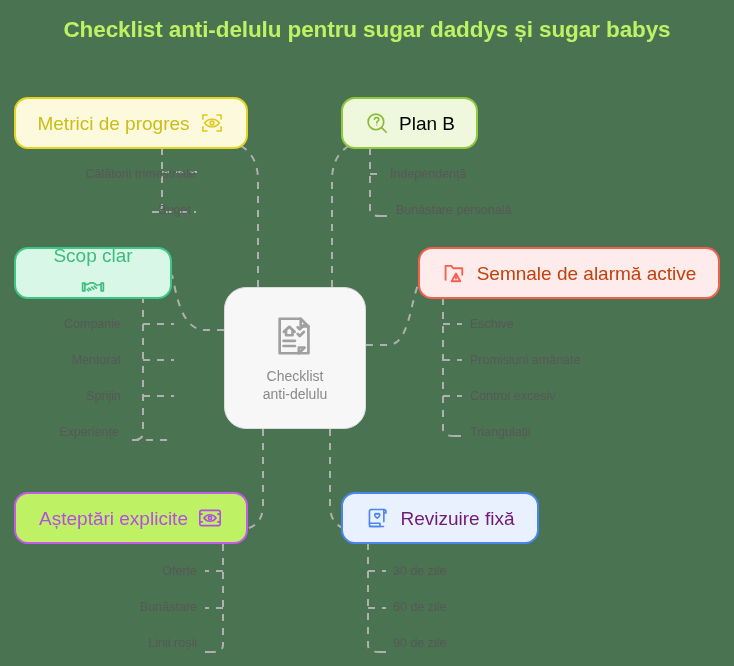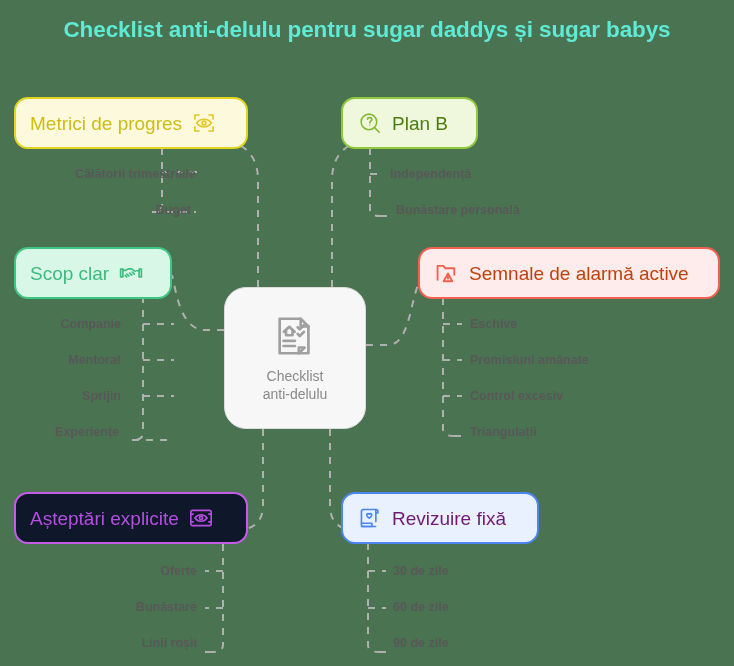--- a/index.html
+++ b/index.html
@@ -22,28 +22,29 @@
     pointer-events: none;
   }
   #title {
     position: absolute;
     left: 0;
     top: 17px;
     width: 734px;
     text-align: center;
     font-size: 22.5px;
     font-weight: bold;
-    color: #5eead4;
+    color: #bef264;
     letter-spacing: -0.1px;
   }
   .node {
     position: absolute;
     box-sizing: border-box;
     display: flex;
     align-items: center;
+    justify-content: center;
     gap: 9px;
     border-radius: 14px;
     border-width: 2.5px;
     border-style: solid;
     font-size: 19px;
     white-space: nowrap;
     padding: 0 14px;
   }
   .node .lbl { line-height: 1; }
   .node .ico {
@@ -73,21 +74,21 @@
   #center-node .ctext {
     font-size: 14px;
     color: #8a8a8a;
     line-height: 1.25;
     text-align: center;
   }
 
   .subitem {
     position: absolute;
     font-size: 12.5px;
-    font-weight: bold;
+    font-weight: normal;
     color: #585858;
     white-space: nowrap;
     line-height: 1;
   }
   .sub-right { text-align: left; }
   .sub-left  { text-align: right; transform: translateX(-100%); }
 </style>
 </head>
 <body>
 
@@ -169,34 +170,34 @@
         <path d="M5.2 12c1.6-2.3 4-3.5 6.8-3.5S17.2 9.7 18.8 12c-1.6 2.3-4 3.5-6.8 3.5S6.8 14.3 5.2 12z"></path>
         <circle cx="12" cy="12" r="1.7"></circle>
         <path d="M3.6 8.4V4.6h3.8"></path>
           <path d="M20.4 8.4V4.6h-3.8"></path>
         <path d="M3.6 15.6v3.8h3.8"></path>
           <path d="M20.4 15.6v3.8h-3.8"></path>
       </svg>
     </span>
   </div>
 
-  <div class="node" style="left:341px; top:97px; width:137px; height:52px; background:#eff7dc; border-color:#92c83e; color:#4d7c0f;">
+  <div class="node" style="left:341px; top:97px; width:137px; height:52px; background:#eff7dc; border-color:#92c83e; color:#000000;">
     <span class="ico">
       <svg width="26" height="26" viewBox="0 0 24 24" fill="none" stroke="#86bb36" stroke-width="1.5" stroke-linecap="round" stroke-linejoin="round">
         <circle cx="11" cy="11" r="7.2"></circle>
         <path d="M16.3 16.3 20.5 20.5"></path>
         <path d="M12.9 7.4c-1.3-0.9-3 -0.4-3.2 1.1"></path>
         <path d="M12.9 7.4c1.1 0.8 0.9 2.2-0.2 2.9-0.7 0.5-0.9 0.9-0.9 1.7"></path>
         <circle cx="11.8" cy="14" r="0.6" fill="#86bb36" stroke="none"></circle>
       </svg>
     </span>
     <span class="lbl">Plan B</span>
   </div>
 
-  <div class="node" style="left:14px; top:247px; width:158px; height:52px; background:#d9f7e6; border-color:#3fc584; color:#3cbc7e;">
+  <div class="node" style="left:14px; top:247px; width:158px; height:52px; background:#d9f7e6; border-color:#3fc584; color:#3cbc7e;flex-direction:column;">
     <span class="lbl">Scop clar</span>
     <span class="ico">
       <svg width="26" height="26" viewBox="0 0 24 24" fill="none" stroke="#3cbc7e" stroke-width="1.5" stroke-linecap="round" stroke-linejoin="round">
         <path d="M2.4 8.4h2.1v7.2H2.4z"></path>
         <path d="M21.6 8.4h-2.1v7.2h2.1z"></path>
         <path d="M4.5 9.6h2.6l2.3-1.4h3.1l3.4 2.3"></path>
         <path d="M19.5 9.9h-2.4"></path>
         <path d="M8.2 13.1l1.8 1.6"></path>
         <path d="M10.7 12.1l2 1.8"></path>
         <path d="M13.1 11.2l2 1.8"></path>
@@ -210,21 +211,21 @@
       <svg width="26" height="26" viewBox="0 0 24 24" fill="none" stroke="#f4604f" stroke-width="1.7" stroke-linecap="round" stroke-linejoin="round">
         <path d="M3.3 18.2V5.4h5.3l1.7 2.2h8.4v6"></path>
         <path d="M12.9 12.5 16.9 19.6H8.9z"></path>
         <path d="M12.9 15.2v1.9"></path>
         <circle cx="12.9" cy="18.4" r="0.45" fill="#f4604f" stroke="none"></circle>
       </svg>
     </span>
     <span class="lbl">Semnale de alarmă active</span>
   </div>
 
-  <div class="node" style="left:14px; top:492px; width:234px; height:52px; background:#0f172a; border-color:#c45ce8; color:#b44ee0;">
+  <div class="node" style="left:14px; top:492px; width:234px; height:52px; background:#bef264; border-color:#c45ce8; color:#b44ee0;">
     <span class="lbl">Așteptări explicite</span>
     <span class="ico">
       <svg width="26" height="26" viewBox="0 0 24 24" fill="none" stroke="#b44ee0" stroke-width="1.5" stroke-linecap="round" stroke-linejoin="round">
         <rect x="2.6" y="5" width="18.8" height="14" rx="1.6"></rect>
         <path d="M6.4 12c1.4-2 3.3-3 5.6-3s4.2 1 5.6 3c-1.4 2-3.3 3-5.6 3s-4.2-1-5.6-3z"></path>
         <circle cx="12" cy="12" r="1.5"></circle>
         <path d="M2.6 8.4h2.2"></path>
           <path d="M21.4 8.4h-2.2"></path>
         <path d="M2.6 15.6h2.2"></path>
           <path d="M21.4 15.6h-2.2"></path>

